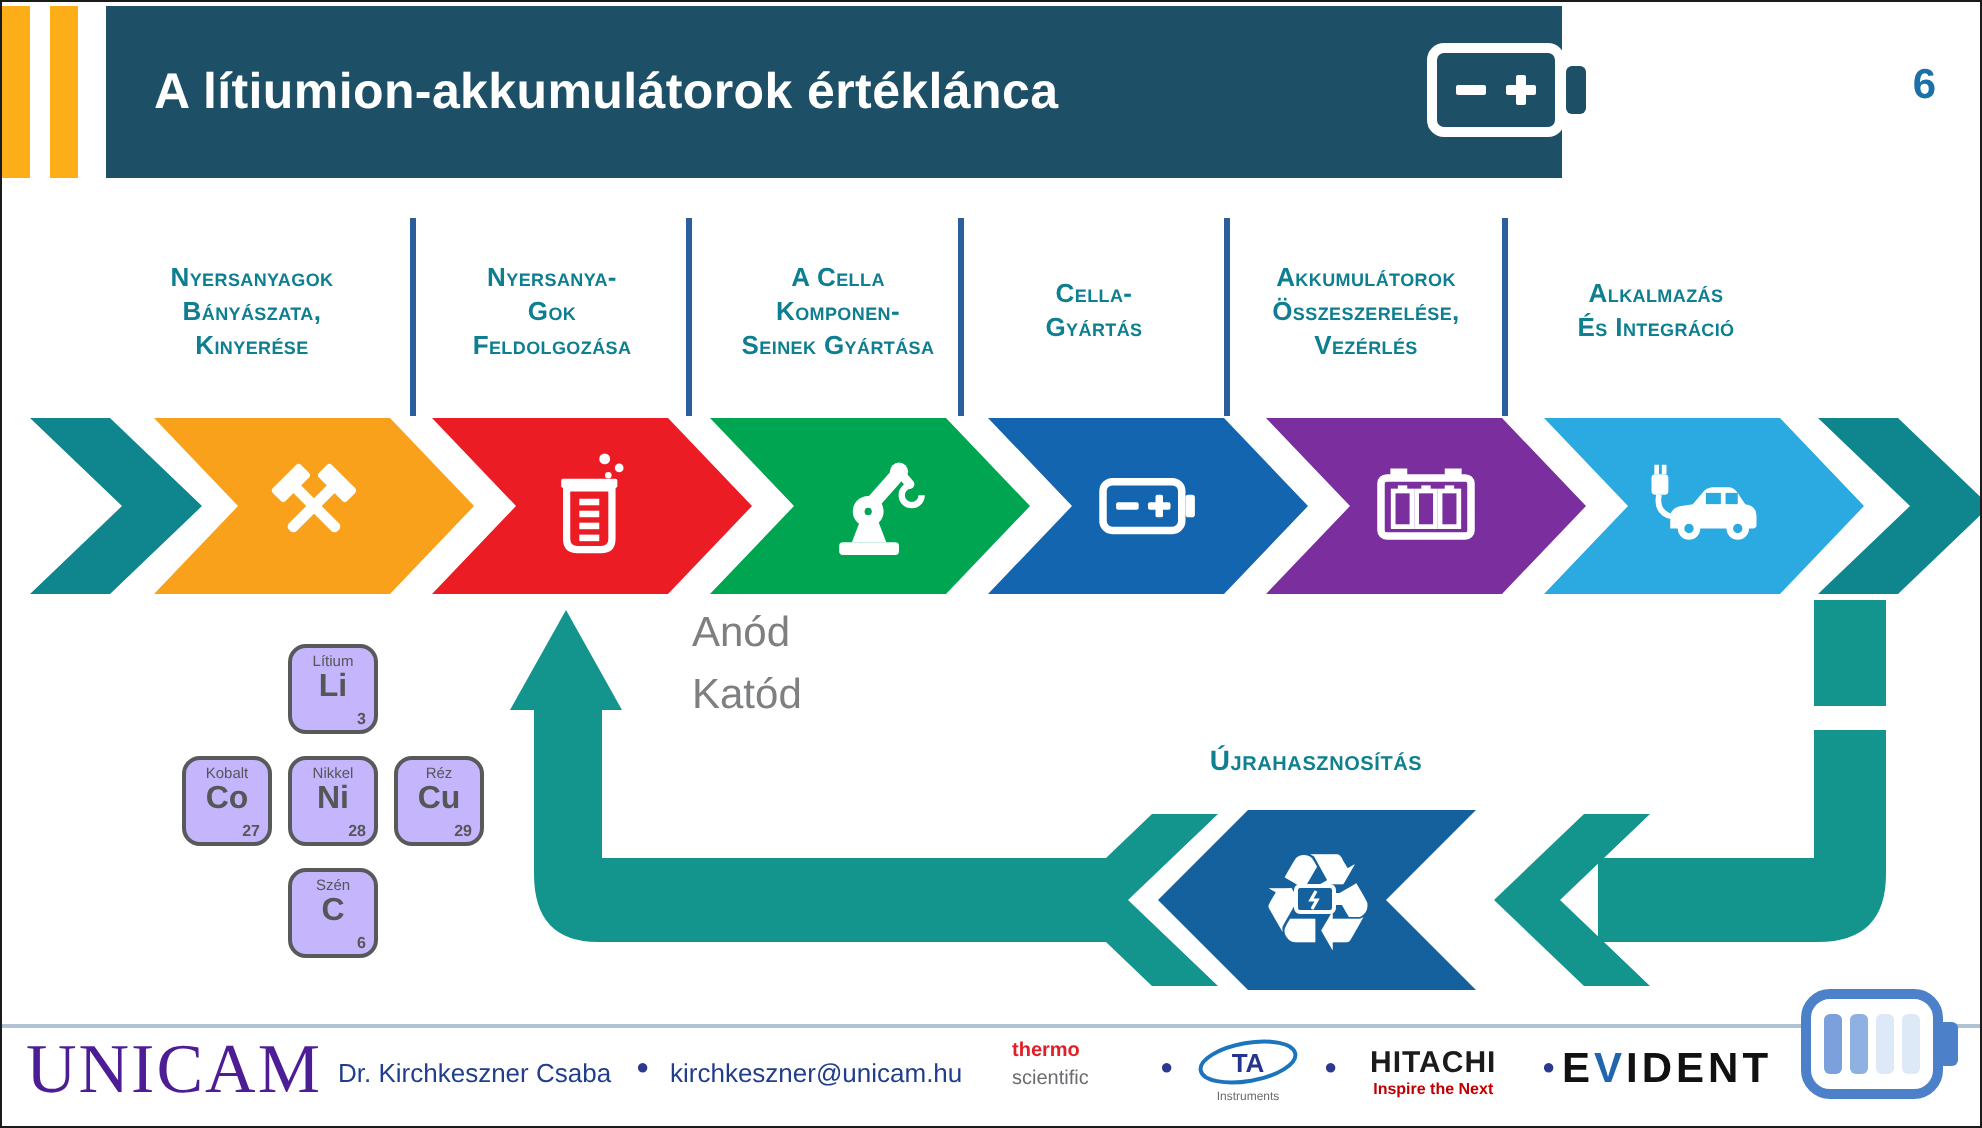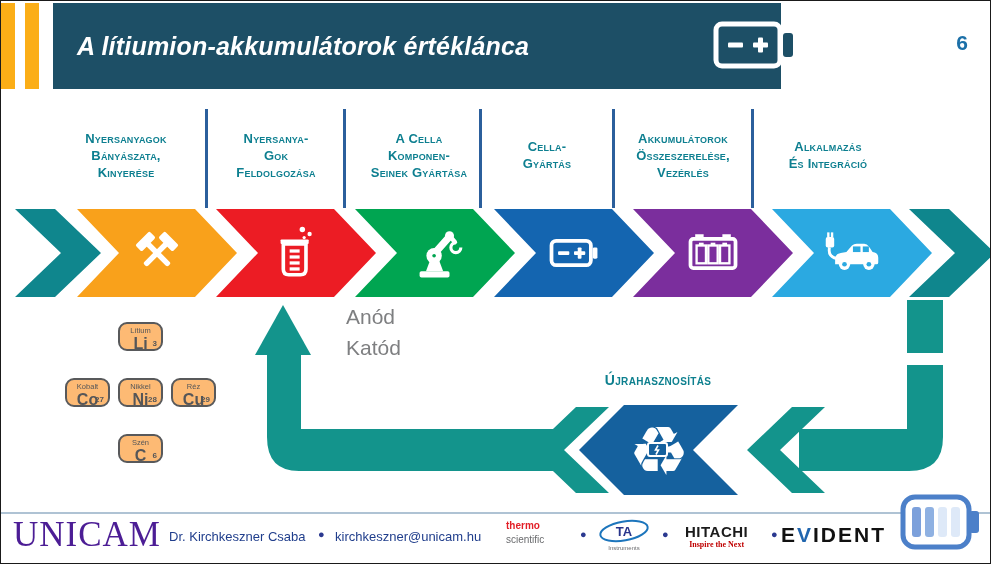--- a/index.html
+++ b/index.html
@@ -4,21 +4,21 @@
 <style>
   html,body{margin:0;padding:0;background:#fff;}
   #slide{
     position:relative;width:991px;height:564px;background:#fff;overflow:hidden;
     font-family:"Liberation Sans",sans-serif;box-sizing:border-box;border:1px solid #1a1a1a;
   }
   
   .ybar{position:absolute;top:2px;height:86px;width:14px;background:#FBAE17;}
   .ybar.b1{left:0;}
   .ybar.b2{left:24px;}
-  #header{position:absolute;left:52px;top:2px;width:728px;height:86px;background:#1D4F66;display:flex;align-items:center;font-style:italic;}
+  #header{position:absolute;left:52px;top:2px;width:728px;height:86px;background:#1D4F66;display:flex;align-items:center;}
   #title{color:#fff;font-size:25px;font-weight:bold;padding-left:24px;letter-spacing:.2px;}
   #header-batt{position:absolute;left:712px;top:20px;}
   #page-num{position:absolute;right:22px;top:30px;font-size:21px;font-weight:bold;color:#1C70A8;}
   
   .step-label{
     position:absolute;top:106px;height:96px;display:flex;align-items:center;justify-content:center;
     text-align:center;color:#0D7F90;font-weight:bold;font-size:13px;line-height:17px;
     font-variant:small-caps;white-space:pre-line;letter-spacing:.2px;
   }
   .lp0{left:46px;width:158px;}
@@ -43,22 +43,22 @@
   .c-end{left:908px;}
   .chev svg{display:block;}
   
   #loop-svg{position:absolute;left:0;top:0;}
   #recycle-label{
     position:absolute;left:537px;top:371px;width:240px;text-align:center;
     color:#0E808F;font-weight:bold;font-size:14px;font-variant:small-caps;letter-spacing:.3px;
   }
   
   .tile{
-    position:absolute;width:45px;height:29px;border:2.5px solid #58595B;border-radius:9px;background:#fdba74;
-    color:#555658;box-sizing:border-box;
+    position:absolute;width:45px;height:45px;border:2.5px solid #58595B;border-radius:9px;background:#c4b5fd;
+    color:#555658;box-sizing:border-box;margin-left:26px;
   }
   .tile .tname{position:absolute;top:2px;left:0;right:0;text-align:center;font-size:7.5px;}
   .tile .tsym{position:absolute;top:11px;left:0;right:0;text-align:center;font-size:16px;font-weight:bold;}
   .tile .tnum{position:absolute;bottom:1px;right:4px;font-size:8px;font-weight:bold;}
   .t-li{left:117px;top:321px;}
   .t-co{left:64px;top:377px;}
   .t-ni{left:117px;top:377px;}
   .t-cu{left:170px;top:377px;}
   .t-c{left:117px;top:433px;}
   
@@ -70,21 +70,21 @@
   #author{left:168px;}
   #email{left:334px;}
   .fbullet{position:absolute;top:527px;font-size:11px;color:#2B3990;}
   .fb1{left:317px;}.fb2{left:579px;}.fb3{left:661px;}.fb4{left:770px;}
   #thermo{position:absolute;left:505px;top:518px;line-height:14px;font-size:10px;}
   #thermo .l1{color:#E21E26;font-weight:bold;}
   #thermo .l2{color:#6A6B6E;}
   #ta-logo{position:absolute;left:595px;top:517px;}
   #hitachi{position:absolute;left:684px;top:522px;text-align:center;}
   #hitachi .hname{font-size:15px;font-weight:bold;color:#1b1b1b;letter-spacing:.5px;}
-  #hitachi .htag{font-size:8px;color:#C00000;font-weight:bold;font-family:Liberation Serif, serif;}
+  #hitachi .htag{font-size:8px;color:#C00000;font-weight:bold;}
   #evident{position:absolute;left:780px;top:522px;font-size:21px;font-weight:bold;color:#111;letter-spacing:2px;}
   #evident .ev{color:#2065AE;}
   #batt-br{position:absolute;left:899px;top:492px;}
 </style>
 </head>
 <body>
 
 <div id="slide">
 
   <div class="ybar b1"></div>

